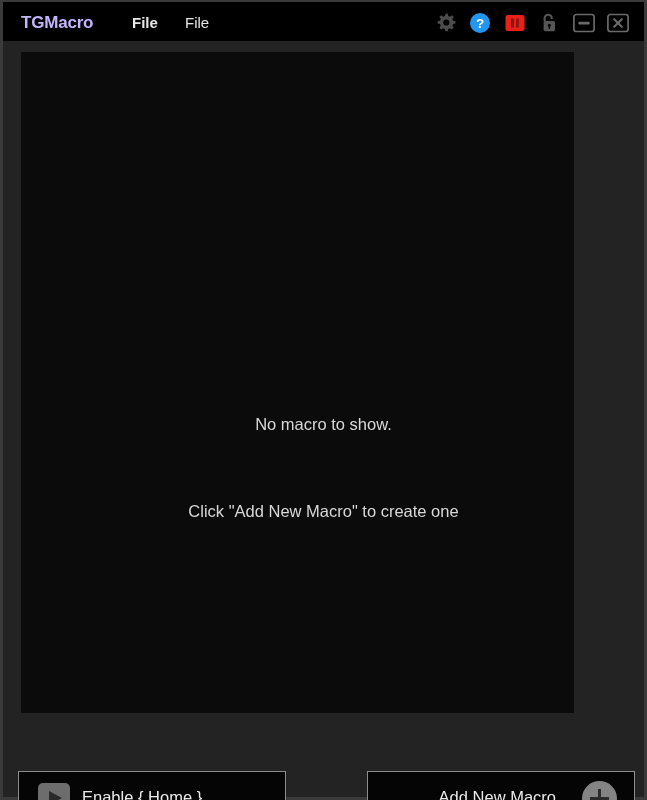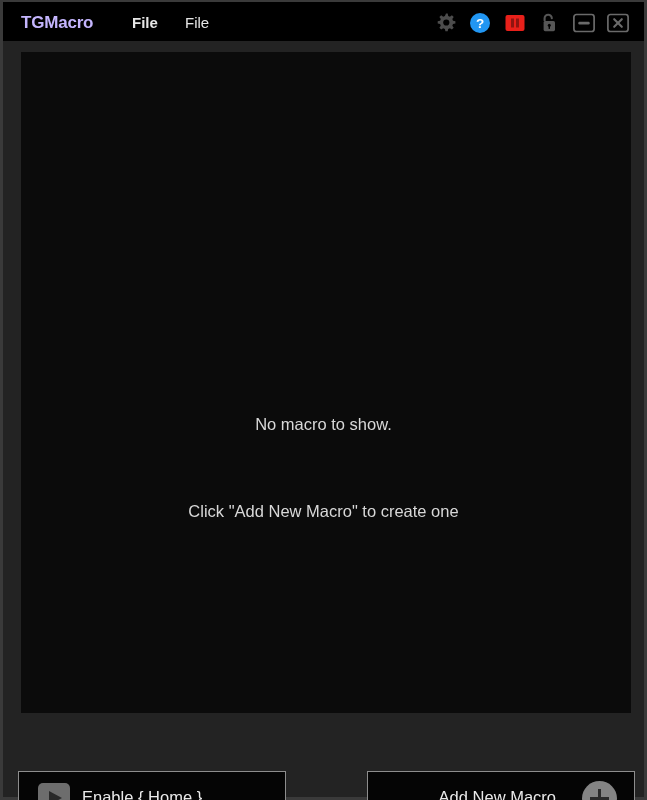--- a/index.html
+++ b/index.html
@@ -83,21 +83,21 @@
     width: 641px;
     height: 756px;
     background: #232323;
     box-sizing: border-box;
   }
 
   .macro-panel {
     position: absolute;
     left: 18px;
     top: 11px;
-    width: 610px;
+    width: 553px;
     height: 661px;
     background: #0b0b0b;
     box-sizing: border-box;
     overflow: hidden;
   }
 
   .empty-msg {
     position: absolute;
     left: 0;
     top: 300px;

